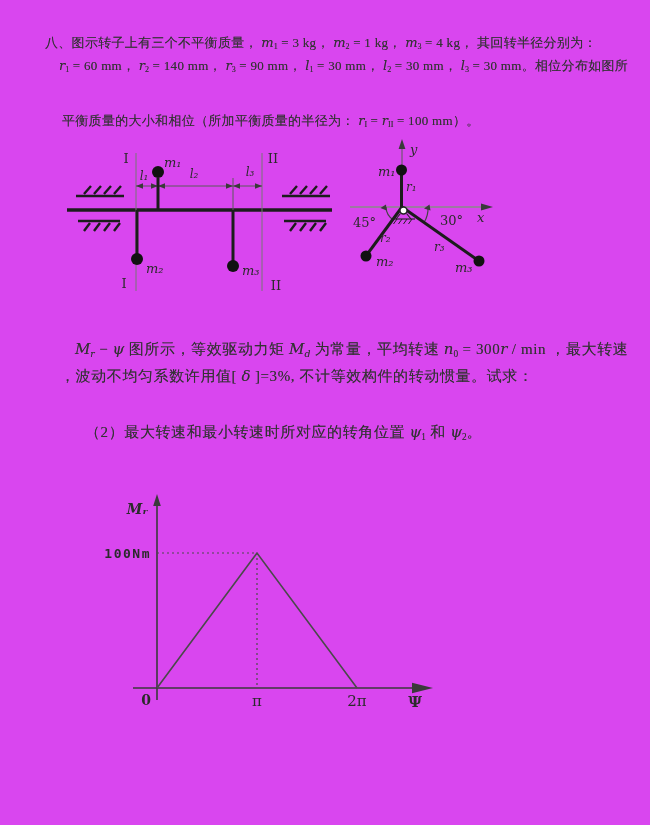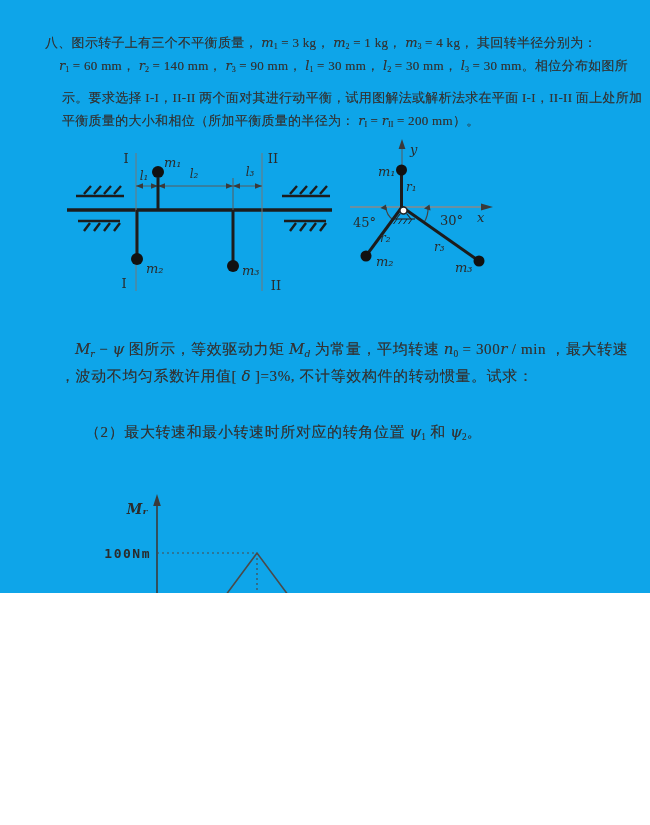--- a/index.html
+++ b/index.html
@@ -1,18 +1,18 @@
 <!DOCTYPE html>
 <html><head>
 <meta charset="utf-8">
 <style>
   html,body{margin:0;padding:0;background:#ffffff;}
   .page{
-    position:relative;width:650px;height:593px;overflow:hidden;
-    background:#0ea5e9;
+    position:relative;width:650px;height:825px;overflow:hidden;
+    background:#d946ef;
     font-family:"Liberation Serif","DejaVu Serif",serif;
     color:#2d2d2d;
   }
   .pline{
     position:absolute;white-space:nowrap;line-height:20px;color:#333;
     text-shadow:0 0 .5px rgba(45,45,45,.55);
   }
   .p8{font-size:13px;letter-spacing:.3px;}
   .p9{font-size:15px;letter-spacing:.6px;}
   .seg-i{font-style:italic;letter-spacing:0;font-family:"DejaVu Serif",serif;}
@@ -28,22 +28,21 @@
   .ball{fill:#111;stroke:none;}
   .arr{fill:#3a3a3a;stroke:none;}
 </style>
 </head>
 <body>
 
 <div class="page">
 
   <div class="pline p8" style="left:45px;top:33px"><span>八、图示转子上有三个不平衡质量， </span><span class="seg-i">m</span><span class="seg-sub">1</span><span> = 3 kg， </span><span class="seg-i">m</span><span class="seg-sub">2</span><span> = 1 kg， </span><span class="seg-i">m</span><span class="seg-sub">3</span><span> = 4 kg， 其回转半径分别为：</span></div>
   <div class="pline p8" style="left:59px;top:56px"><span class="seg-i">r</span><span class="seg-sub">1</span><span> = 60 mm， </span><span class="seg-i">r</span><span class="seg-sub">2</span><span> = 140 mm， </span><span class="seg-i">r</span><span class="seg-sub">3</span><span> = 90 mm， </span><span class="seg-i">l</span><span class="seg-sub">1</span><span> = 30 mm， </span><span class="seg-i">l</span><span class="seg-sub">2</span><span> = 30 mm， </span><span class="seg-i">l</span><span class="seg-sub">3</span><span> = 30 mm</span><span>。相位分布如图所</span></div>
-  <div class="pline p8" style="left:62px;top:88px"><span>示。要求选择 I-I，II-II 两个面对其进行动平衡，试用图解法或解析法求在平面 I-I，II-II 面上处所加</span></div>
-  <div class="pline p8" style="left:62px;top:111px"><span>平衡质量的大小和相位（所加平衡质量的半径为： </span><span class="seg-i">r</span><span class="seg-sub">I</span><span> = </span><span class="seg-i">r</span><span class="seg-sub">II</span><span> = 200 mm）。</span></div>
+  <div class="pline p8" style="left:62px;top:111px"><span>平衡质量的大小和相位（所加平衡质量的半径为： </span><span class="seg-i">r</span><span class="seg-sub">I</span><span> = </span><span class="seg-i">r</span><span class="seg-sub">II</span><span> = 100 mm）。</span></div>
 
   <svg style="left:62px;top:142px" width="280" height="155" viewBox="0 0 280 155">
 
     <line x1="5" y1="68" x2="270" y2="68" stroke="#1c1c1c" stroke-width="3.5"></line>
 
     <g stroke="#1c1c1c">
       <line x1="14" y1="54" x2="62" y2="54" stroke-width="2.6"></line>
       <path d="M22 52 L29 44 M32 52 L39 44 M42 52 L49 44 M52 52 L59 44" stroke-width="2.4" fill="none"></path>
       <line x1="16" y1="79" x2="58" y2="79" stroke-width="2.6"></line>
       <path d="M28 81 L22 89 M38 81 L32 89 M48 81 L42 89 M58 81 L52 89" stroke-width="2.4" fill="none"></path>

